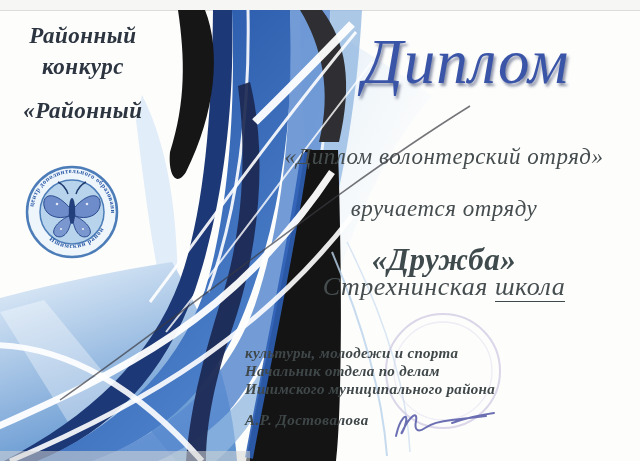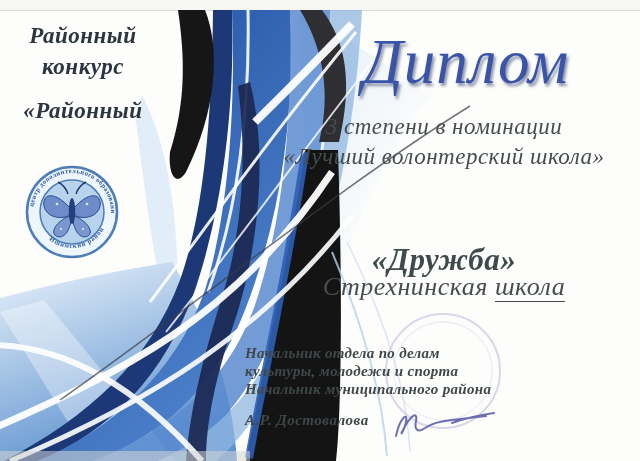--- a/index.html
+++ b/index.html
@@ -134,37 +134,37 @@
       <path d="M52,53 C65,59 71,69 65,73 C57,77 51,67 50,57 Z" fill="#7b97cf" stroke="#2a4a8e" stroke-width="1"></path>
       <ellipse cx="49" cy="48" rx="3.2" ry="13" fill="#24407c"></ellipse>
       <circle cx="34" cy="41" r="1.3" fill="#ffffff" opacity="0.8"></circle>
       <circle cx="64" cy="41" r="1.3" fill="#ffffff" opacity="0.8"></circle>
       <circle cx="38" cy="66" r="1.1" fill="#ffffff" opacity="0.8"></circle>
       <circle cx="60" cy="66" r="1.1" fill="#ffffff" opacity="0.8"></circle>
     </g>
   </svg>
 
   <div class="txt title">Диплом</div>
-  <div class="txt mainline degree1">3 степени в номинации</div>
-  <div class="txt mainline degree2">«Лучший волонтерский школа»</div>
+  <div class="txt mainline degree2">«Диплом волонтерский отряд»</div>
+  <div class="txt mainline presented">вручается отряду</div>
   <div class="txt mainline team">«Дружба»</div>
   <div class="txt mainline school">
     <span>Стрехнинская</span>
     <span class="u">школа</span>
   </div>
 
   <svg class="stampfaint" width="122" height="122" viewBox="0 0 122 122">
     <circle cx="61" cy="61" r="57" fill="none" stroke="#cfc8e2" stroke-width="2" opacity="0.75"></circle>
     <circle cx="61" cy="61" r="49" fill="none" stroke="#d8d2e8" stroke-width="1.3" opacity="0.4"></circle>
   </svg>
 
   <div class="txt sigblock">
+    <div>культуры, молодежи и спорта</div>
     <div>Начальник отдела по делам</div>
-    <div>культуры, молодежи и спорта</div>
-    <div>Начальник муниципального района</div>
+    <div>Ишимского муниципального района</div>
   </div>
   <div class="txt signame">А.Р. Достовалова</div>
 
   <svg class="signature" width="112" height="46" viewBox="0 0 112 46">
     <path d="M8,32 C12,14 20,7 18,18 C16,28 11,33 15,26 C22,12 30,6 28,17 C26,26 30,29 37,24 C44,19 54,17 64,16 L98,12 M64,19 C78,14 92,11 106,9" fill="none" stroke="#5c60ab" stroke-width="2" stroke-linecap="round" opacity="0.9"></path>
   </svg>
 
 </div>
 
 </body></html>

